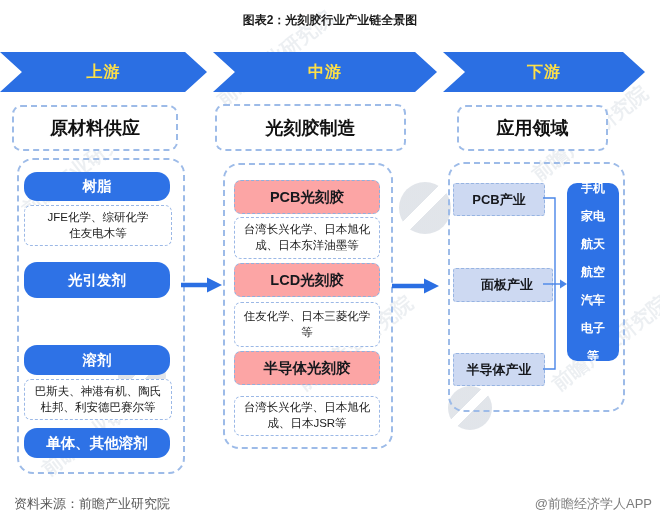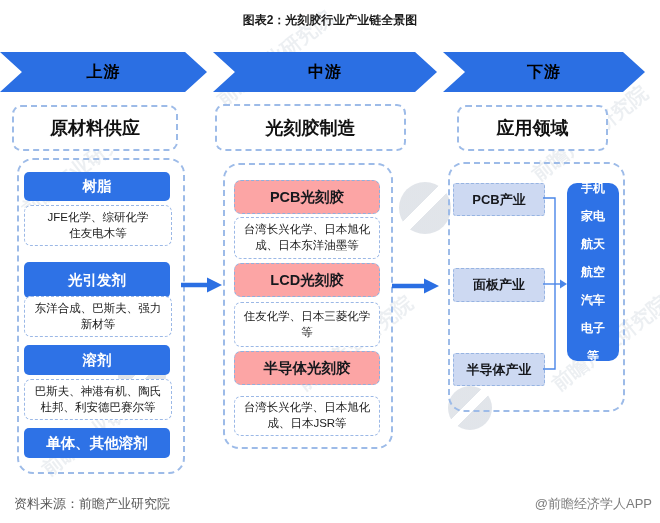--- a/index.html
+++ b/index.html
@@ -1,60 +1,60 @@
 <!DOCTYPE html>
 <html><head>
 <meta charset="utf-8">
 <style>
   html,body{margin:0;padding:0;background:#fff;}
   .page{position:relative;width:660px;height:523px;background:#ffffff;overflow:hidden;
         font-family:"Liberation Sans",sans-serif;color:#111;}
   .title{position:absolute;top:12px;left:0;width:660px;text-align:center;
          font-size:12px;font-weight:bold;color:#1a1a1a;z-index:3;}
   
-  .chev{position:absolute;top:52px;height:40px;background:#2b6fe3;color:#000000;
+  .chev{position:absolute;top:52px;height:40px;background:#2b6fe3;color:#fde047;
         display:flex;align-items:center;justify-content:center;
         font-size:16px;font-weight:bold;z-index:2;letter-spacing:1px;}
   .chev1{left:0;width:207px;clip-path:polygon(0% 0%,89.4% 0%,100% 50%,89.4% 100%,0% 100%,10.6% 50%);}
   .chev2{left:213px;width:224px;clip-path:polygon(0% 0%,90.2% 0%,100% 50%,90.2% 100%,0% 100%,9.8% 50%);}
   .chev3{left:443px;width:202px;clip-path:polygon(0% 0%,89.1% 0%,100% 50%,89.1% 100%,0% 100%,10.9% 50%);}
   
   .hdr{position:absolute;background:#fff;border:2px dashed #9dbbe8;border-radius:9px;
        display:flex;align-items:center;justify-content:center;font-size:18px;font-weight:bold;z-index:2;}
   .hdr1{left:12px;top:105px;width:162px;height:42px;}
   .hdr2{left:215px;top:104px;width:187px;height:43px;}
   .hdr3{left:457px;top:105px;width:147px;height:42px;}
   
   .cont{position:absolute;border:2px dashed #9dbbe8;border-radius:16px;background:transparent;z-index:1;}
   .cont-left{left:17px;top:158px;width:164px;height:312px;}
   .cont-mid{left:223px;top:163px;width:166px;height:282px;}
   .cont-right{left:448px;top:162px;width:173px;height:246px;}
   
-  .bpill{position:absolute;left:24px;width:146px;background:#2e72e6;border-radius:5px;color:#fff;
+  .bpill{position:absolute;left:24px;width:146px;background:#2e72e6;border-radius:13px;color:#fff;
          font-size:14.5px;font-weight:bold;display:flex;align-items:center;justify-content:center;z-index:2;}
   .up1{top:172px;height:29px;} .up2{top:262px;height:36px;}
   .up3{top:345px;height:30px;} .up4{top:428px;height:30px;}
   
   .company{position:absolute;background:#fff;border:1.5px dashed #9bb8e6;border-radius:7px;
            font-size:11.5px;color:#1a1a1a;display:flex;align-items:center;justify-content:center;
            text-align:center;white-space:pre-line;line-height:1.35;z-index:2;}
   .upc{left:24px;width:146px;}
   .upc1{top:205px;height:39px;} .upc2{top:296px;height:39px;} .upc3{top:379px;height:39px;}
   .mdc{left:234px;width:144px;}
   .mdc1{top:217px;height:40px;} .mdc2{top:302px;height:43px;} .mdc3{top:396px;height:38px;}
   
   .mpill{position:absolute;left:234px;width:144px;background:#fca5a5;border:1.5px dashed #8fb0de;
          border-radius:7px;color:#16181d;font-size:14.5px;font-weight:bold;
          display:flex;align-items:center;justify-content:center;z-index:2;}
   .md1{top:180px;height:32px;} .md2{top:263px;height:32px;} .md3{top:351px;height:32px;}
   
   .rpill{position:absolute;left:453px;width:90px;background:#cdd9f2;border:1.5px dashed #97b4e2;
          border-radius:3px;color:#16181d;font-size:13px;font-weight:bold;
          display:flex;align-items:center;justify-content:center;z-index:2;}
-  .dn1{top:183px;height:31px;} .dn2{top:268px;height:32px;} .dn3{top:353px;height:31px;}
+  .dn1{top:183px;height:31px;} .dn2{top:268px;height:32px;padding-left:8px;} .dn3{top:353px;height:31px;}
   
   .apps{position:absolute;left:567px;top:183px;width:52px;height:178px;background:#2e72e6;
         border-radius:10px;color:#fff;font-size:12px;font-weight:bold;text-align:center;
         white-space:pre-line;line-height:28px;display:flex;align-items:center;justify-content:center;z-index:2;}
   
   .overlay{position:absolute;left:0;top:0;z-index:3;pointer-events:none;}
   
   .source{position:absolute;left:14px;bottom:10px;font-size:13px;color:#595959;z-index:3;}
   .credit{position:absolute;right:8px;bottom:10px;font-size:13px;color:#7d7d7d;z-index:3;}
   
@@ -92,22 +92,20 @@
   <div class="hdr hdr3">应用领域</div>
 
   <div class="cont cont-left"></div>
   <div class="cont cont-mid"></div>
   <div class="cont cont-right"></div>
 
   <div class="bpill up1">树脂</div>
   <div class="company upc upc1">JFE化学、综研化学
 住友电木等</div>
   <div class="bpill up2">光引发剂</div>
-  <div class="company upc upc2">东洋合成、巴斯夫、强力
-新材等</div>
   <div class="bpill up3">溶剂</div>
   <div class="company upc upc3">巴斯夫、神港有机、陶氏
 杜邦、利安德巴赛尔等</div>
   <div class="bpill up4">单体、其他溶剂</div>
 
   <div class="mpill md1">PCB光刻胶</div>
   <div class="company mdc mdc1">台湾长兴化学、日本旭化
 成、日本东洋油墨等</div>
   <div class="mpill md2">LCD光刻胶</div>
   <div class="company mdc mdc2">住友化学、日本三菱化学

